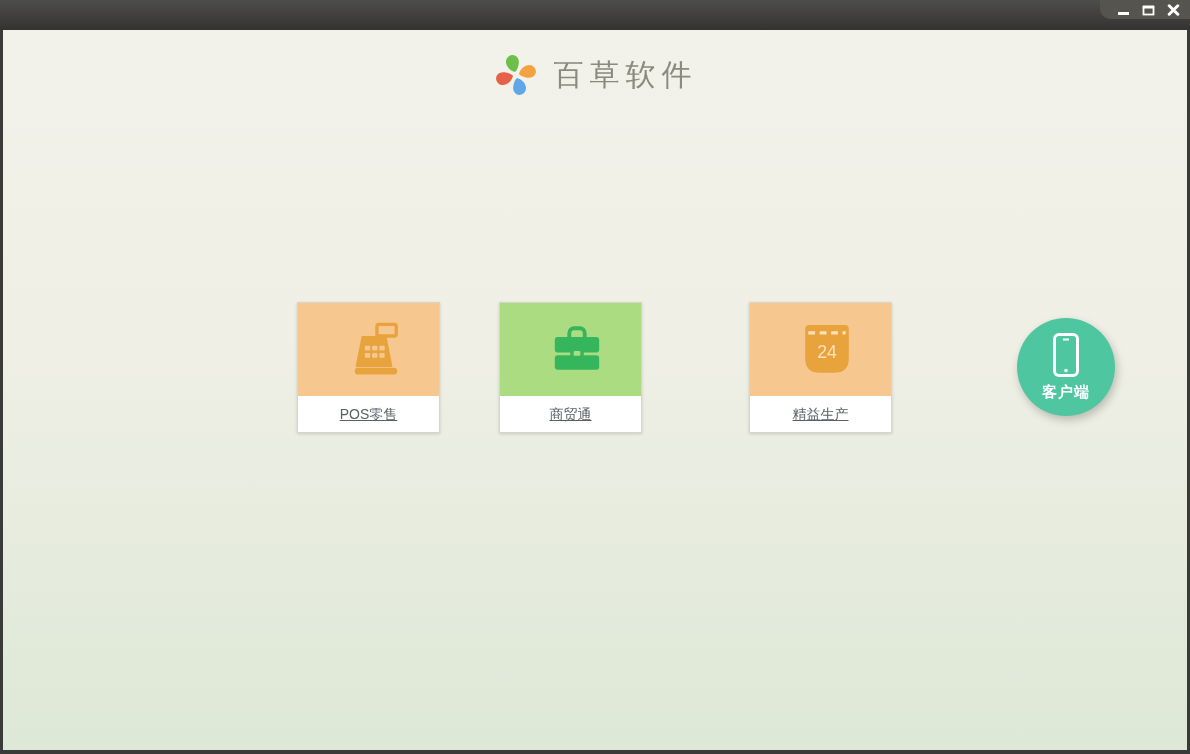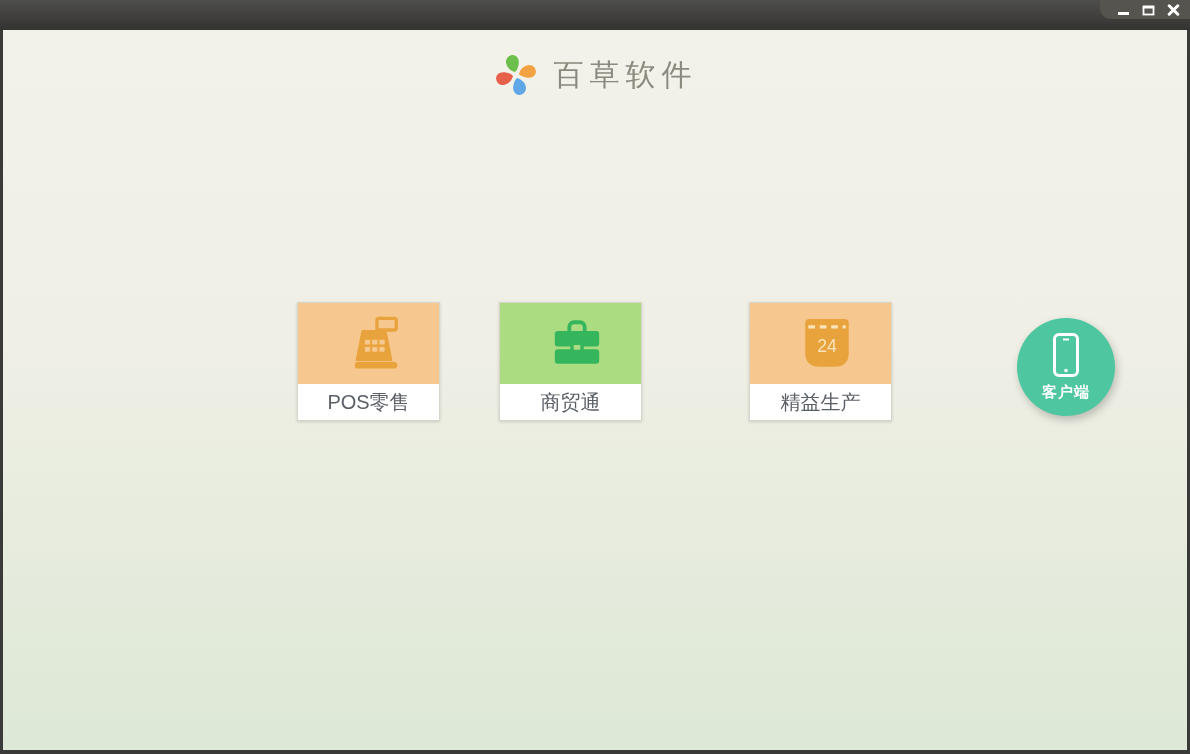--- a/index.html
+++ b/index.html
@@ -42,24 +42,24 @@
   
   .card {
     position:absolute; top:272px; width:143px;
     background:#ffffff; border:1px solid #d8d5c9;
     box-shadow:0 1px 3px rgba(0,0,0,0.15);
     box-sizing:border-box; cursor:pointer;
   }
   .card-pos  { left:294px; }
   .card-trade{ left:496px; }
   .card-lean { left:746px; }
-  .tile { height:81px; display:flex; align-items:center; justify-content:center;padding-left:12px; }
+  .tile { height:93px; display:flex; align-items:center; justify-content:center;padding-left:12px; }
   .card-label {
     height:36px; line-height:36px; text-align:center;
-    font-size:20px; color:#5b6067; background:#ffffff;
+    font-size:14px; color:#5b6067; background:#ffffff;text-decoration:underline;
   }
   
   .client {
     position:absolute; left:1014px; top:288px; width:98px; height:98px;
     border-radius:50%;
     display:flex; flex-direction:column; align-items:center; justify-content:center;
     gap:5px; cursor:pointer;
     box-shadow:2px 4px 8px rgba(0,0,0,0.22);
   }
   .client-label { color:#ffffff; font-size:15px; font-weight:bold; letter-spacing:1px; }

